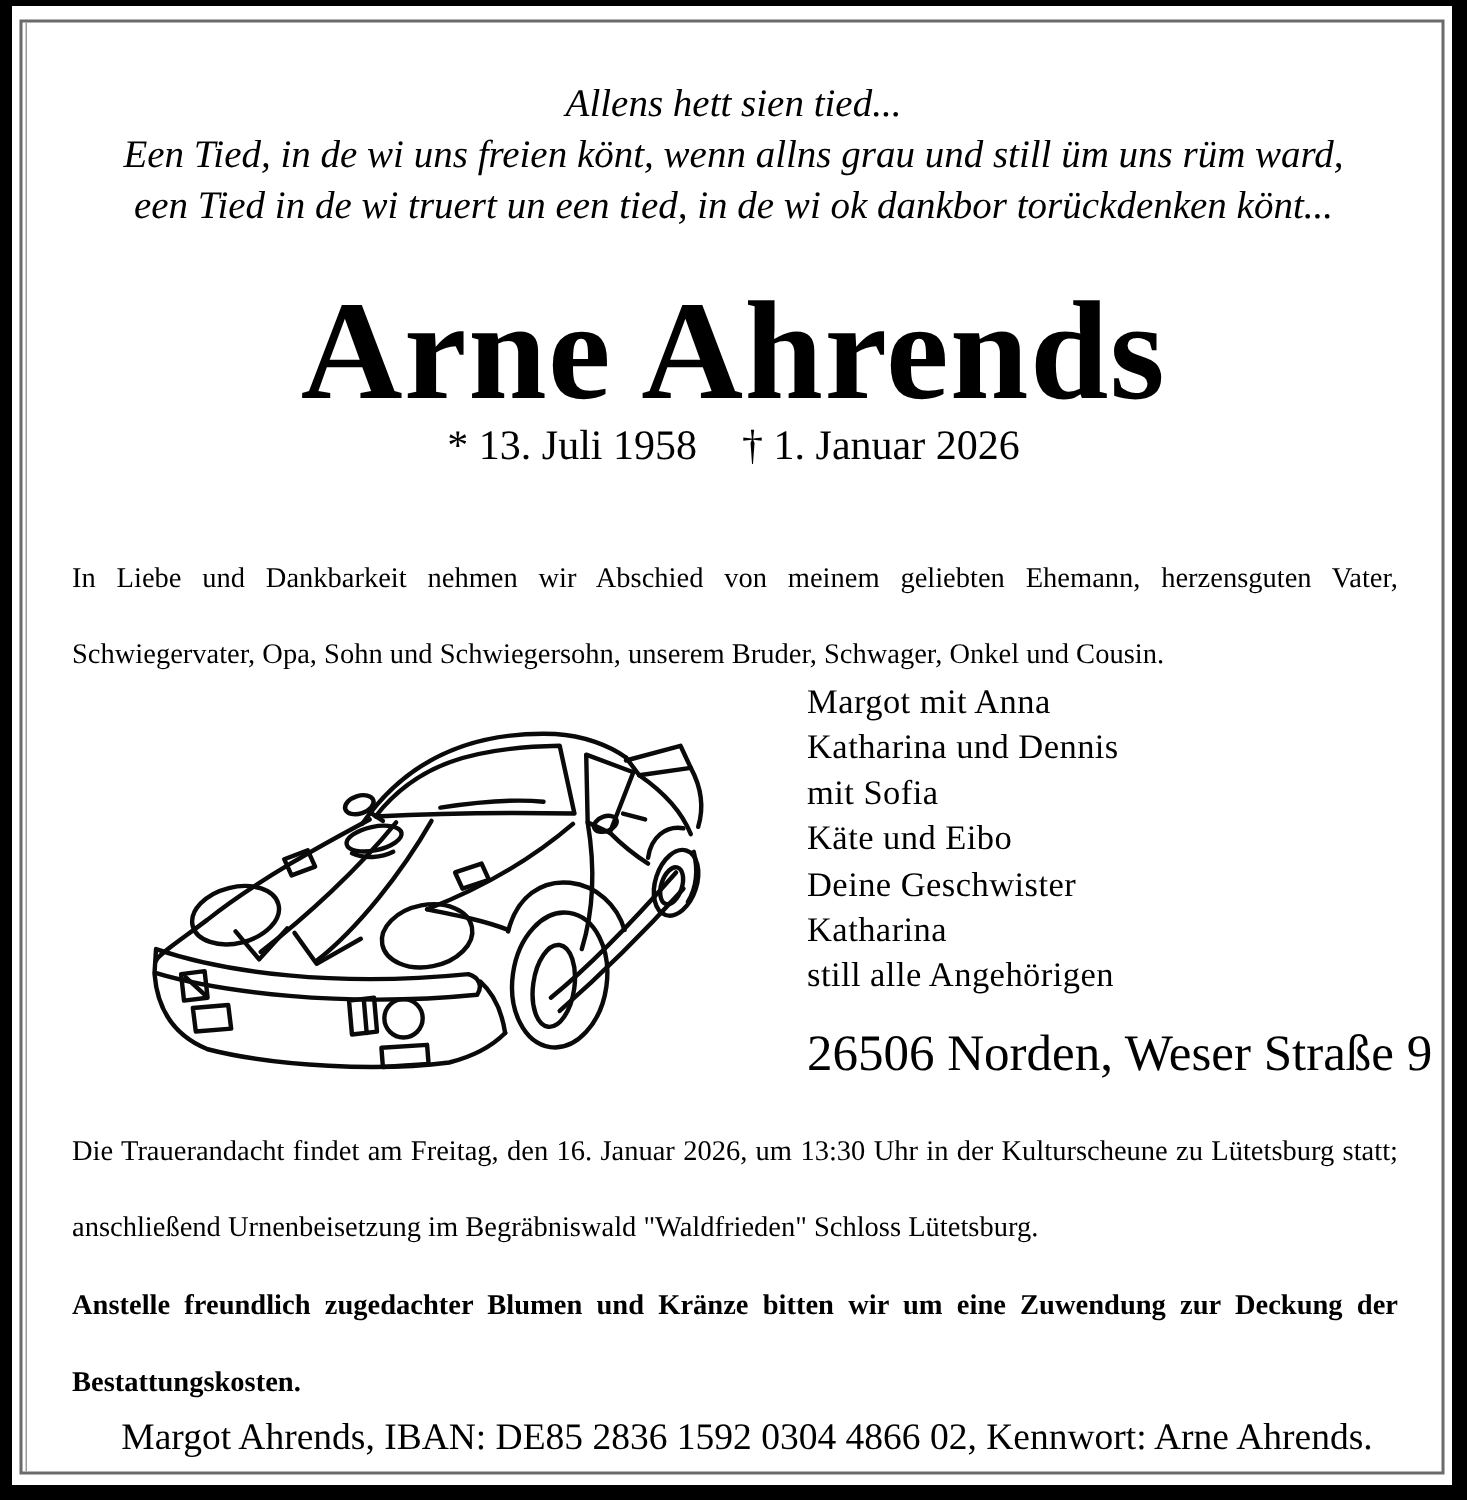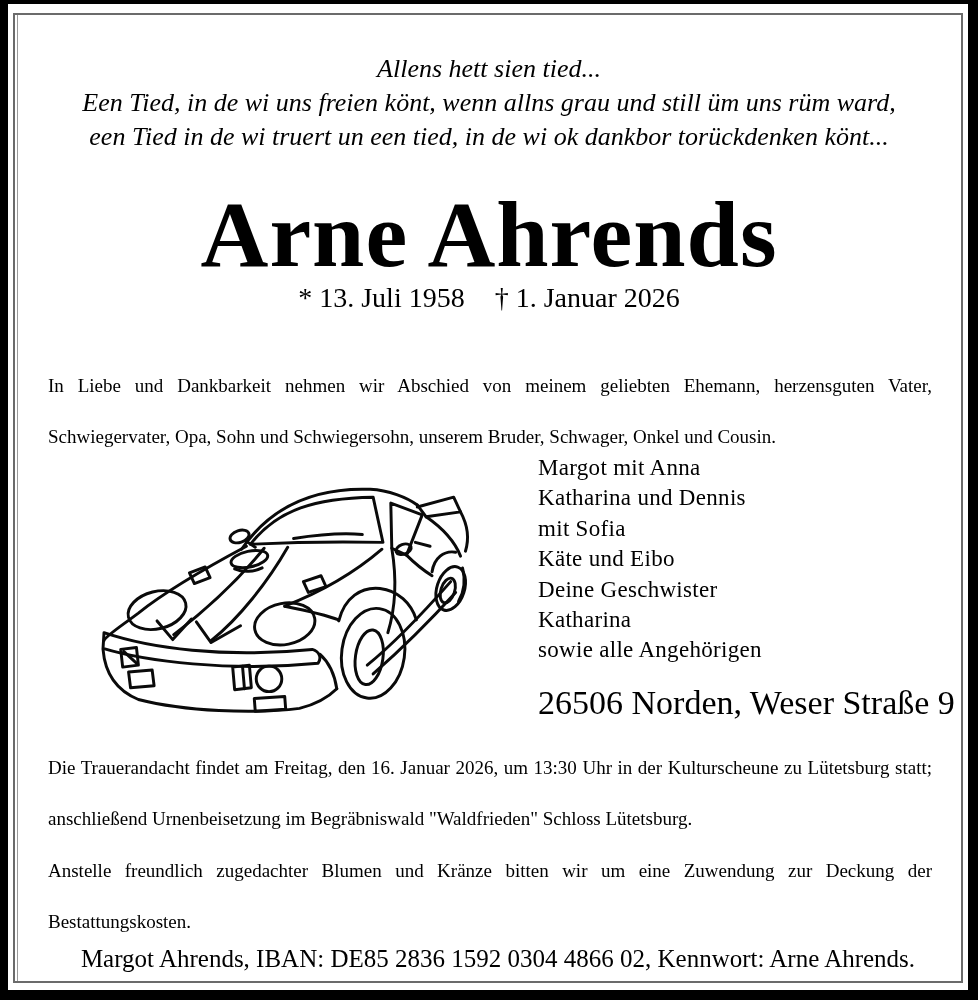--- a/index.html
+++ b/index.html
@@ -22,21 +22,21 @@
   .epigraph{top:52px;left:0;width:978px;text-align:center;font-style:italic;
             font-size:26px;line-height:34px;}
   .name{top:184px;left:0;width:978px;text-align:center;font-weight:bold;
         font-size:94px;line-height:100px;letter-spacing:1px;}
   .dates{top:282px;left:0;width:978px;text-align:center;font-size:28px;line-height:32px;}
   .dates .death{margin-left:30px;margin-top:45px;}
 
   .para{left:48px;width:884px;font-size:19px;line-height:51px;text-align:justify;}
   .p1{top:360px;}
   .p2{top:742px;}
-  .p3{top:845px;}
+  .p3{top:845px;font-weight:bold;}
   .iban{top:941px;left:48px;width:900px;font-size:25px;line-height:35px;text-align:center;}
 
   .car{left:85px;top:452px;width:425px;height:275px;}
   .car svg{width:100%;height:100%;display:block;}
 
   .mourners{left:538px;top:453px;font-weight:normal;font-size:23px;line-height:30.4px;letter-spacing:0.3px;}
   .address{left:538px;top:688px;font-size:34px;line-height:30px;}
 
   .footer{position:absolute;left:50%;top:963px;transform:translateX(-50%);
           background:#ffffff;padding:0 18px;font-style:italic;font-size:22px;
@@ -131,21 +131,21 @@
     </svg>
   </div>
 
   <div class="block mourners">
     <div>Margot mit Anna</div>
     <div>Katharina und Dennis</div>
     <div>mit Sofia</div>
     <div>Käte und Eibo</div>
     <div>Deine Geschwister</div>
     <div>Katharina</div>
-    <div>sowie alle Angehörigen</div>
+    <div>still alle Angehörigen</div>
   </div>
 
   <div class="block address">26506 Norden, Weser Straße 9</div>
 
   <div class="block para p2">Die Trauerandacht findet am Freitag, den 16. Januar 2026, um 13:30 Uhr in der Kulturscheune zu Lütetsburg statt; anschließend Urnenbeisetzung im Begräbniswald "Waldfrieden" Schloss Lütetsburg.</div>
 
   <div class="block para p3">Anstelle freundlich zugedachter Blumen und Kränze bitten wir um eine Zuwendung zur Deckung der Bestattungskosten.</div>
 
   <div class="block iban">Margot Ahrends, IBAN: DE85 2836 1592 0304 4866 02, Kennwort: Arne Ahrends.</div>
 

